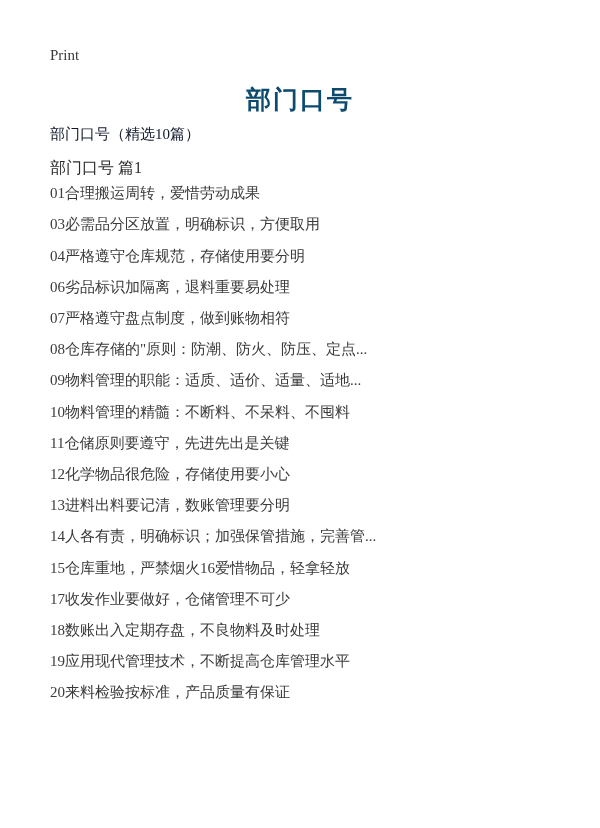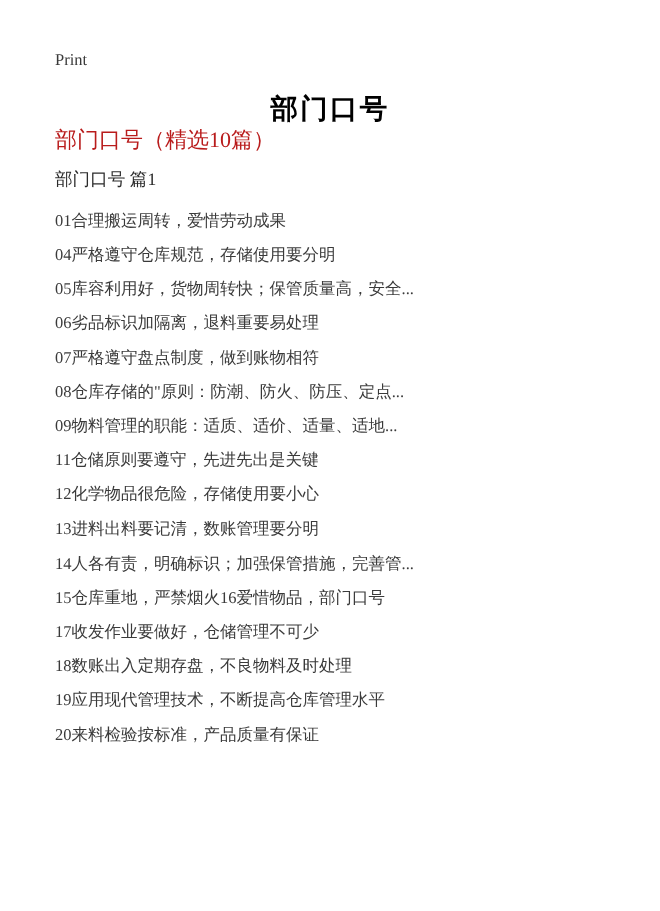--- a/index.html
+++ b/index.html
@@ -28,37 +28,38 @@
     color: #3a3a3a;
     display: inline-block;
     cursor: pointer;
   }
   .doc-title {
     margin: 21px 0 0 0;
     text-align: center;
     font-size: 25px;
     font-weight: bold;
     line-height: 1.2;
-    color: #000000;
+    color: #0c4a6e;
     letter-spacing: 2px;
   }
   .doc-subtitle {
-    font-size: 20px;
+    margin-top: 10px;
+    font-size: 15px;
     line-height: 1.3;
-    color: #b91c1c;
+    color: #0f172a;
   }
   .section-heading {
     margin-top: 13px;
     font-size: 16px;
     font-weight: normal;
     line-height: 1.3;
     color: #2b2b2b;
   }
   .slogan-list {
-    margin-top: 11px;
+    margin-top: 0;
   }
   .slogan-line {
     font-size: 15px;
     line-height: 31.2px;
     height: 31.2px;
     white-space: nowrap;
     overflow: hidden;
     color: #3a3a3a;
   }
 </style>
@@ -69,29 +70,30 @@
   <span class="print-label">Print</span>
 
   <h1 class="doc-title">部门口号</h1>
 
   <div class="doc-subtitle">部门口号（精选10篇）</div>
 
   <div class="section-heading">部门口号 篇1</div>
 
   <div class="slogan-list" id="slogan-list">
       <div class="slogan-line">01合理搬运周转，爱惜劳动成果</div>
+      <div class="slogan-line">03必需品分区放置，明确标识，方便取用</div>
       <div class="slogan-line">04严格遵守仓库规范，存储使用要分明</div>
-      <div class="slogan-line">05库容利用好，货物周转快；保管质量高，安全...</div>
       <div class="slogan-line">06劣品标识加隔离，退料重要易处理</div>
       <div class="slogan-line">07严格遵守盘点制度，做到账物相符</div>
       <div class="slogan-line">08仓库存储的"原则：防潮、防火、防压、定点...</div>
       <div class="slogan-line">09物料管理的职能：适质、适价、适量、适地...</div>
+      <div class="slogan-line">10物料管理的精髓：不断料、不呆料、不囤料</div>
       <div class="slogan-line">11仓储原则要遵守，先进先出是关键</div>
       <div class="slogan-line">12化学物品很危险，存储使用要小心</div>
       <div class="slogan-line">13进料出料要记清，数账管理要分明</div>
       <div class="slogan-line">14人各有责，明确标识；加强保管措施，完善管...</div>
-      <div class="slogan-line">15仓库重地，严禁烟火16爱惜物品，部门口号</div>
+      <div class="slogan-line">15仓库重地，严禁烟火16爱惜物品，轻拿轻放</div>
       <div class="slogan-line">17收发作业要做好，仓储管理不可少</div>
       <div class="slogan-line">18数账出入定期存盘，不良物料及时处理</div>
       <div class="slogan-line">19应用现代管理技术，不断提高仓库管理水平</div>
       <div class="slogan-line">20来料检验按标准，产品质量有保证</div>
     </div>
 </div>
 
 </body></html>

